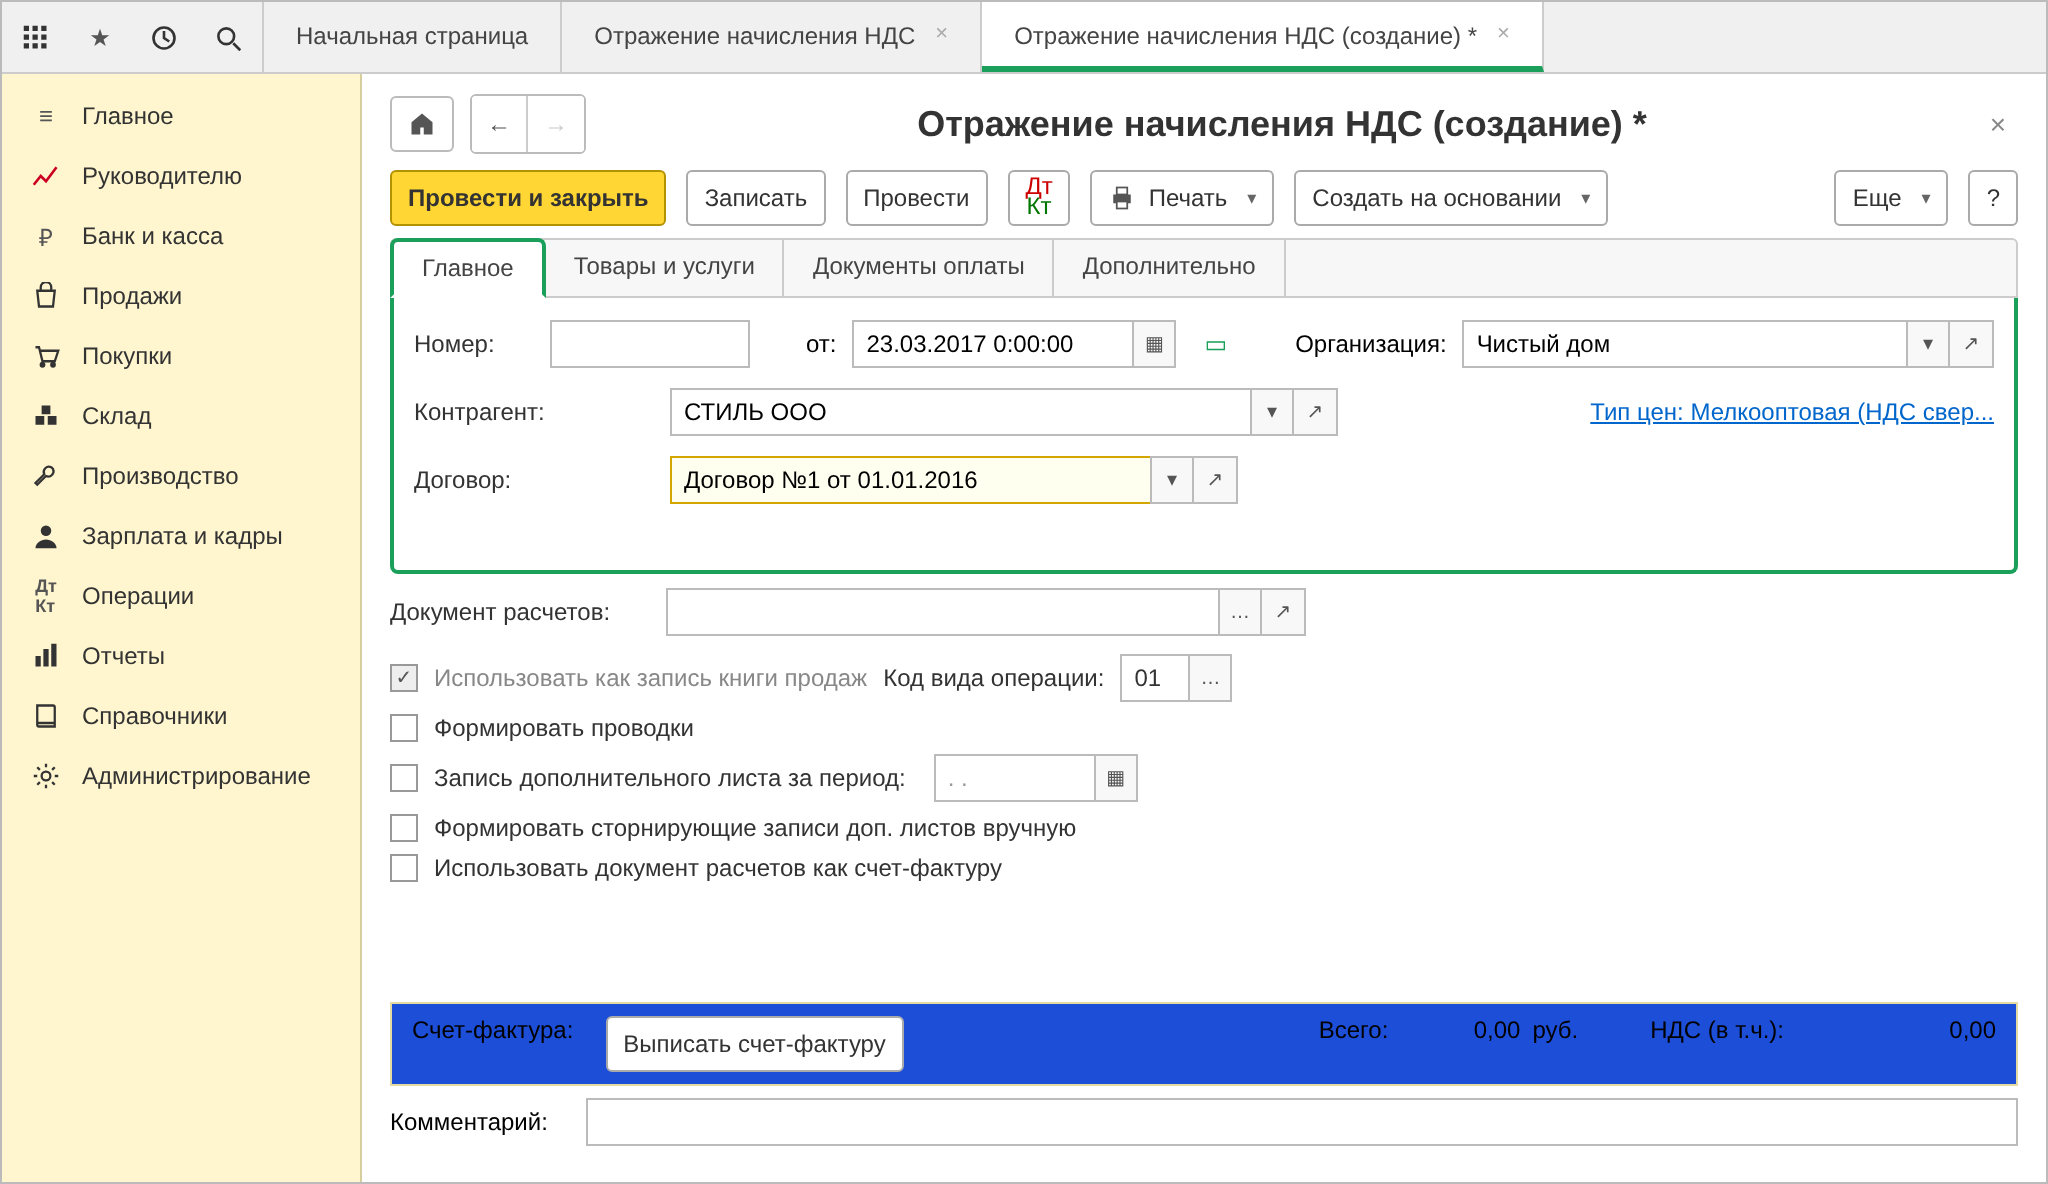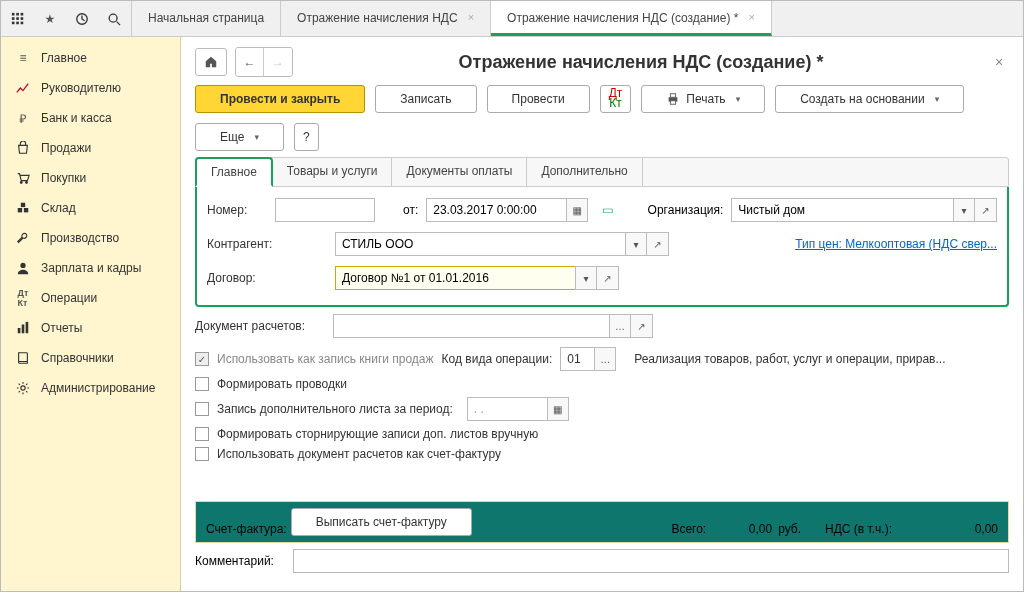--- a/index.html
+++ b/index.html
@@ -30,52 +30,52 @@
 .page-header { display: flex; align-items: center; gap: 8px; margin-bottom: 8px; }
 .nav-btn { width: 32px; height: 28px; border: 1px solid #bbb; background: #fff; border-radius: 3px; display: flex; align-items: center; justify-content: center; cursor: pointer; color:#555; }
 .nav-group { display: flex; border: 1px solid #bbb; border-radius: 3px; overflow: hidden; }
 .nav-group .nav-btn { border: none; border-right: 1px solid #ccc; border-radius: 0; width: 28px; }
 .nav-group .nav-btn:last-child { border-right: none; }
 .page-title { flex: 1; text-align: center; font-size: 18px; font-weight: bold; color: #333; }
 .close-page { width: 20px; cursor: pointer; color: #888; font-size: 14px; text-align:center; }
 
 
 .cmdbar { display: flex; align-items: center; gap: 10px; margin-bottom: 6px; flex-wrap: wrap; }
-.btn { height: 28px; padding: 0 24px; border: 1px solid #aaa; background: #fff; border-radius: 3px; cursor: pointer; display: inline-flex; align-items: center; gap: 6px; color: #333; }
+.btn { height: 28px; padding: 0 8px; border: 1px solid #aaa; background: #fff; border-radius: 3px; cursor: pointer; display: inline-flex; align-items: center; gap: 6px; color: #333; }
 .btn.primary { background: #ffd633; border-color: #b39200; font-weight: bold; }
 .btn.drop::after { content: "▾"; font-size: 9px; color: #666; margin-left: 4px; }
 .cmdbar .spacer { flex: 1; }
 .btn.icon-only { padding: 0 8px; }
 
 
 .inner-tabs { display: flex; border: 1px solid #ccc; border-radius: 3px 3px 0 0; background: #f7f7f7; }
 .inner-tab { padding: 6px 14px; border-right: 1px solid #ccc; cursor: pointer; color: #444; }
 .inner-tab.active { background: #fff; border: 2px solid #1aa05a; border-bottom-color: #fff; margin: -1px 0 -1px -1px; border-radius: 4px 4px 0 0; }
 
 
-.form-wrap { border: 2px solid #1aa05a; border-top: none; border-radius: 0 0 4px 4px; padding: 10px 10px 6px 10px; }
+.form-wrap { border: 2px solid #1aa05a; border-top: none; border-radius: 0 0 4px 4px; padding: 10px 10px 24px 10px; }
 .form-row { display: flex; align-items: center; gap: 8px; margin-bottom: 8px; min-height: 26px; }
 .lbl { width: 120px; color: #333; }
 .input { height: 24px; border: 1px solid #bbb; background: #fff; padding: 0 6px; display: flex; align-items: center; }
 .input.yellow { border: 1px solid #d4a600; background: #fffff0; }
 .inp-group { display: flex; }
 .inp-group .input { border-right: none; }
 .mini-btn { width: 22px; height: 24px; border: 1px solid #bbb; background: #f8f8f8; display: flex; align-items: center; justify-content: center; cursor: pointer; font-size: 10px; color:#555; }
 .mini-btn + .mini-btn { border-left: none; }
 .link { color: #0066cc; text-decoration: underline; cursor: pointer; white-space: nowrap; overflow: hidden; text-overflow: ellipsis;}
 
 .below-form { padding: 6px 10px 0 0; }
 .chk-row { display: flex; align-items: center; gap: 8px; margin: 6px 0; color: #333; }
 .chk { width: 14px; height: 14px; border: 1px solid #999; background: #fff; display:inline-flex; align-items:center; justify-content:center; font-size:10px; }
 .chk.checked::after { content:"✓"; color:#555; }
 .chk.disabled { background:#eee; }
 
 
 .footer { margin-top: auto; }
-.fbar { display: flex; align-items: flex-end; gap: 4px; background: #0f766e; border: 1px solid #e5daa0; padding: 6px 10px; margin-top: 10px; }
+.fbar { display: flex; align-items: flex-start; gap: 16px; background: #1d4ed8; border: 1px solid #e5daa0; padding: 6px 10px; margin-top: 10px; }
 .fbar .grow { flex: 1; }
 .fld-sm { display:flex; align-items:center; gap:6px; }
 .num { min-width: 60px; text-align: right; }
 
 svg { width: 14px; height: 14px; }
 </style>
 </head>
 <body>
 
 <div class="app">
@@ -316,21 +316,20 @@
         </div>
 
         <div class="chk-row">
           <span class="chk checked disabled"></span>
           <span style="color:#888">Использовать как запись книги продаж</span>
           <span style="">Код вида операции:</span>
           <div class="inp-group">
             <div class="input" style="width:34px">01</div>
             <div class="mini-btn">…</div>
           </div>
-          <span style="margin-left:10px;white-space:nowrap;overflow:hidden;text-overflow:ellipsis">Реализация товаров, работ, услуг и операции, прирав...</span>
         </div>
 
         <div class="chk-row">
           <span class="chk"></span>
           <span>Формировать проводки</span>
         </div>
 
         <div class="chk-row">
           <span class="chk"></span>
           <span>Запись дополнительного листа за период:</span>

